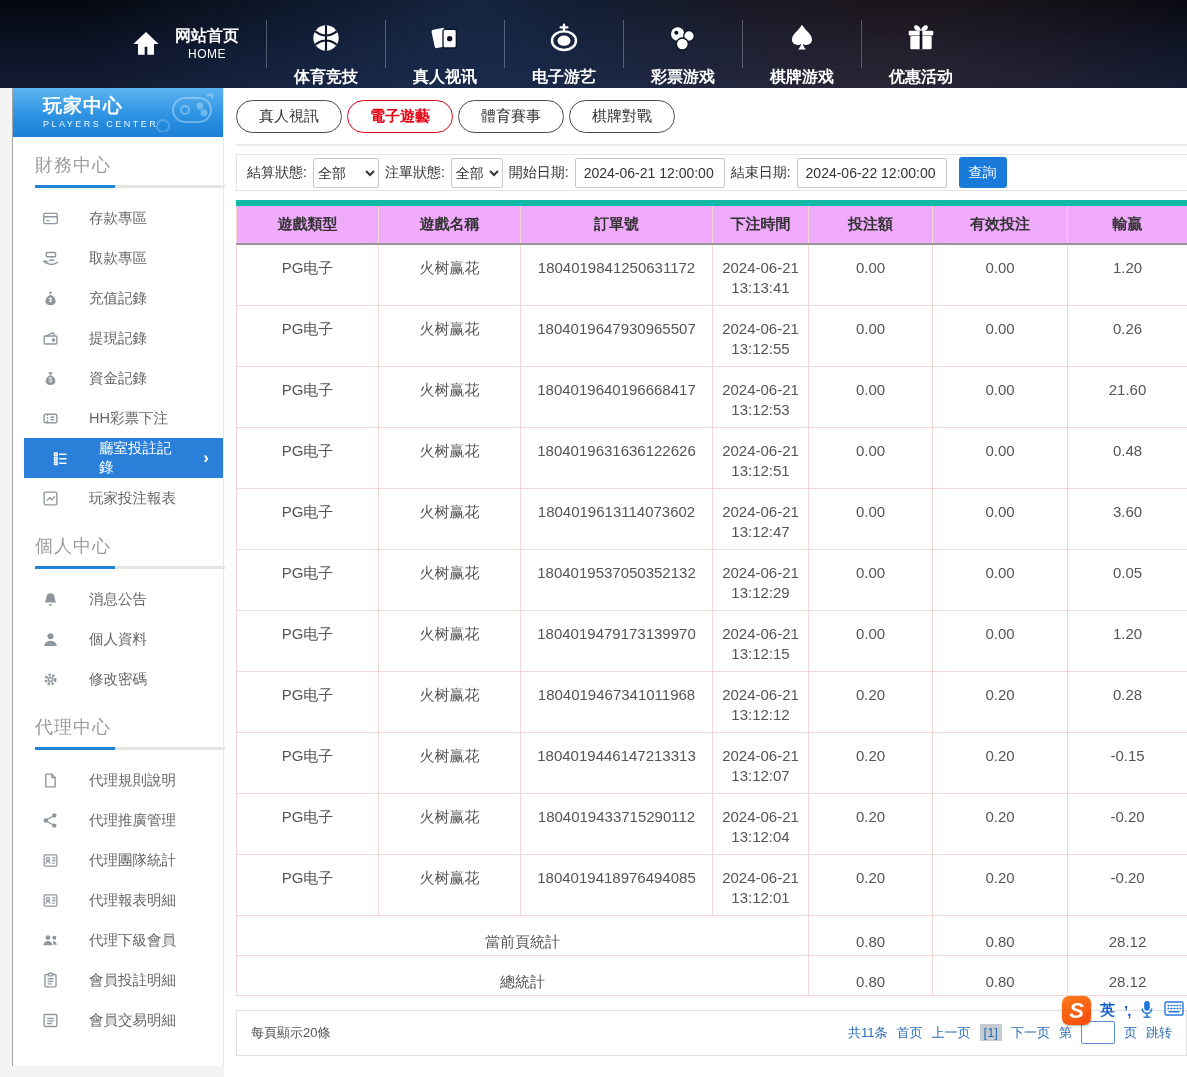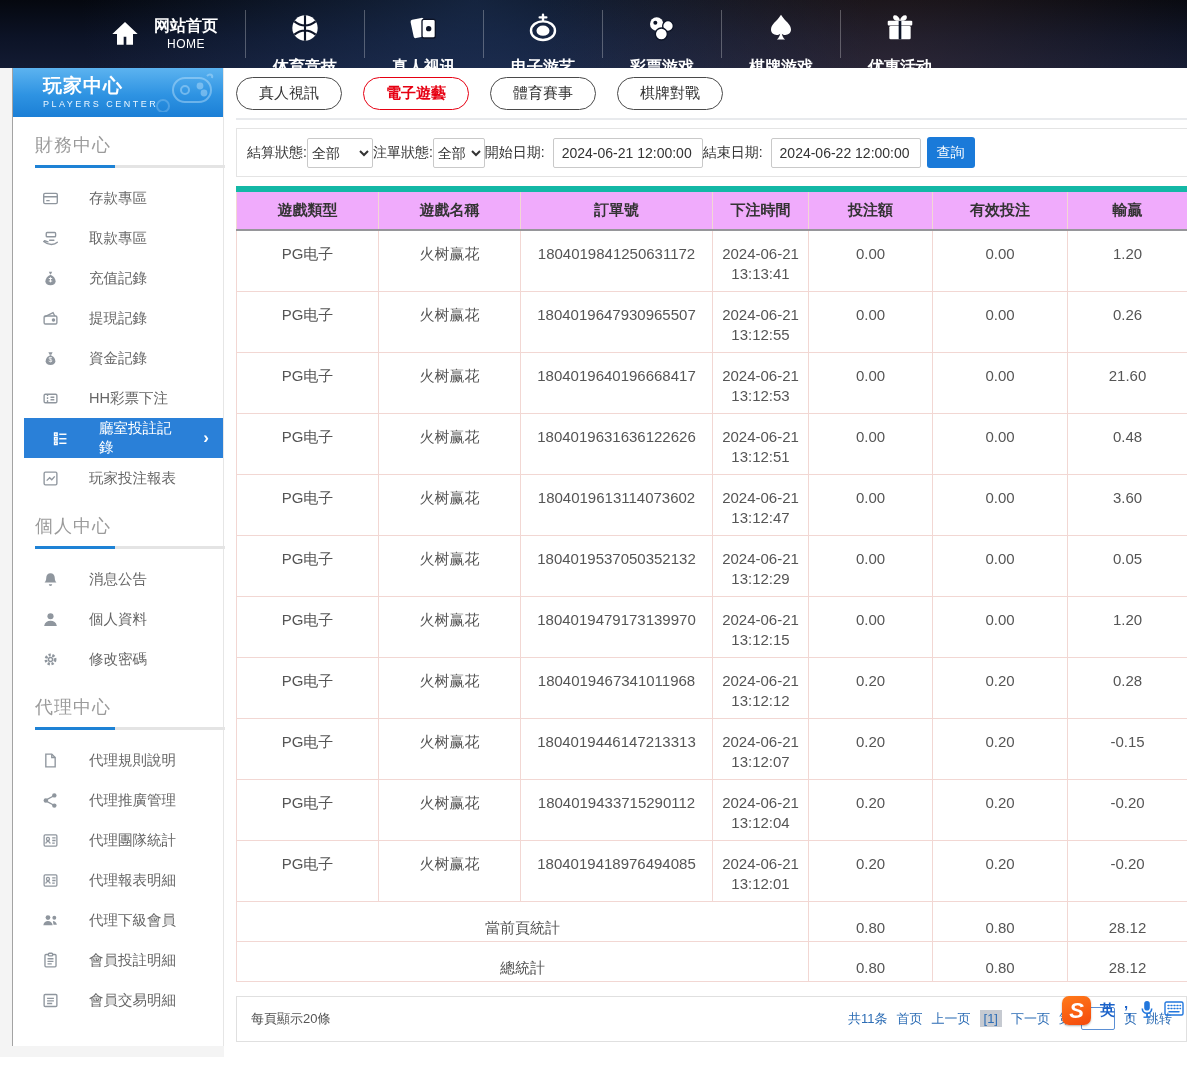--- a/index.html
+++ b/index.html
@@ -1,20 +1,20 @@
 <!DOCTYPE html>
 <html><head>
 <meta charset="utf-8">
 <style>
   * { margin:0; padding:0; box-sizing:border-box; }
   html,body { width:1187px; height:1077px; font-family:"Liberation Sans","DejaVu Sans",sans-serif; background:#fff; overflow:hidden; }
 
   
   .topnav {
-    height:68px; display:flex; align-items:center; padding-left:80px;
+    height:88px; display:flex; align-items:center; padding-left:101px;
     background:
       radial-gradient(circle at 75% 120%, rgba(90,60,60,.35), transparent 40%),
       radial-gradient(circle at 40% 0%, rgba(40,70,120,.45), transparent 55%),
       linear-gradient(180deg,#05080f 0%,#0c1326 55%,#131b33 100%);
   }
   .nav-item { display:flex; align-items:center; gap:11px; padding:0 27px; height:48px; cursor:pointer; }
   .nav-item + .nav-item { border-left:1px solid rgba(255,255,255,.28);flex-direction:column; }
   .nav-item .nicon { width:36px; height:36px; color:#fff; flex:0 0 auto; display:flex; align-items:center; justify-content:center; }
   .nav-item .nicon svg { width:32px; height:32px; }
   .nav-txt { text-align:center; color:#fff; }
@@ -38,30 +38,30 @@
   .side-item { height:40px; display:flex; align-items:center; padding-left:28px; gap:30px;
     color:#666; font-size:14.5px; cursor:pointer; }
   .side-item .sicon { width:18px; height:18px; color:#8f969e; display:flex; align-items:center; justify-content:center; }
   .side-item .sicon svg { width:17px; height:17px; }
   .side-item.active { background:#2a80d8; color:#fff; margin-left:11px; }
   .side-item.active .sicon { color:#fff; }
   .side-item .chev { margin-left:auto; padding-right:14px; font-size:17px; font-weight:bold; color:#fff; }
 
   
   .main { flex:1; padding-left:12px; }
-  .tabs-row { height:52px; display:flex; align-items:center; gap:21px; border-bottom:2px solid #e8eaed; }
+  .tabs-row { height:58px; display:flex; align-items:center; gap:5px; border-bottom:2px solid #e8eaed; }
   .tab-pill { min-width:100px; height:33px; padding:0 22px; border:1px solid #4a4a4a; border-radius:17px;
     background:#fff; font-size:15px; color:#333; display:flex; align-items:center; justify-content:center; cursor:pointer;
     font-family:inherit; }
   .tab-pill.active { border-color:#e60012; color:#e60012; font-weight:bold; }
 
-  .filter-box { margin-top:8px; border:1px solid #e4e4e4; height:49px; display:flex; align-items:center; padding:0 10px; gap:0; }
+  .filter-box { margin-top:8px; border:1px solid #e4e4e4; height:37px; display:flex; align-items:center; padding:0 10px; gap:6px; }
   .f-label { font-size:14px; color:#333; white-space:nowrap; }
   .filter-box select { height:30px; border:1px solid #c9c9c9; border-radius:2px; font-size:14px; color:#333; background:#fff; font-family:inherit; }
-  .filter-box input[type=text] { height:30px; border:1px solid #c9c9c9; border-radius:2px; font-size:14px; color:#333; padding:0 8px; width:150px; font-family:inherit;margin-left:8px; }
+  .filter-box input[type=text] { height:30px; border:1px solid #c9c9c9; border-radius:2px; font-size:14px; color:#333; padding:0 8px; width:150px; font-family:inherit; }
   .btn-search { width:48px; height:31px; margin-left:6px; background:#1a7ad9; color:#fff; border:none; border-radius:3px; font-size:14px; cursor:pointer; font-family:inherit; }
 
   
   .bet-table { margin-top:9px; border-collapse:collapse; width:951px; table-layout:fixed; }
   .bet-table th, .bet-table td { border:1px solid #f2d7d3; font-size:15px; text-align:center; }
   .bet-table { border:1px solid #d6d6d6; }
   .bet-table thead th { background:#f0abfc; color:#333; font-weight:bold; height:41px;
     border-bottom:2px solid #96969a; border-top:6px solid #14b8a6; }
   .bet-table tbody td { color:#555; height:61px; vertical-align:top; padding-top:13px; line-height:20px; }
   .bet-table tr.sum-row td { height:40px; vertical-align:middle; padding-top:14px; border-top:1px solid #d9d9d9; color:#555; }

